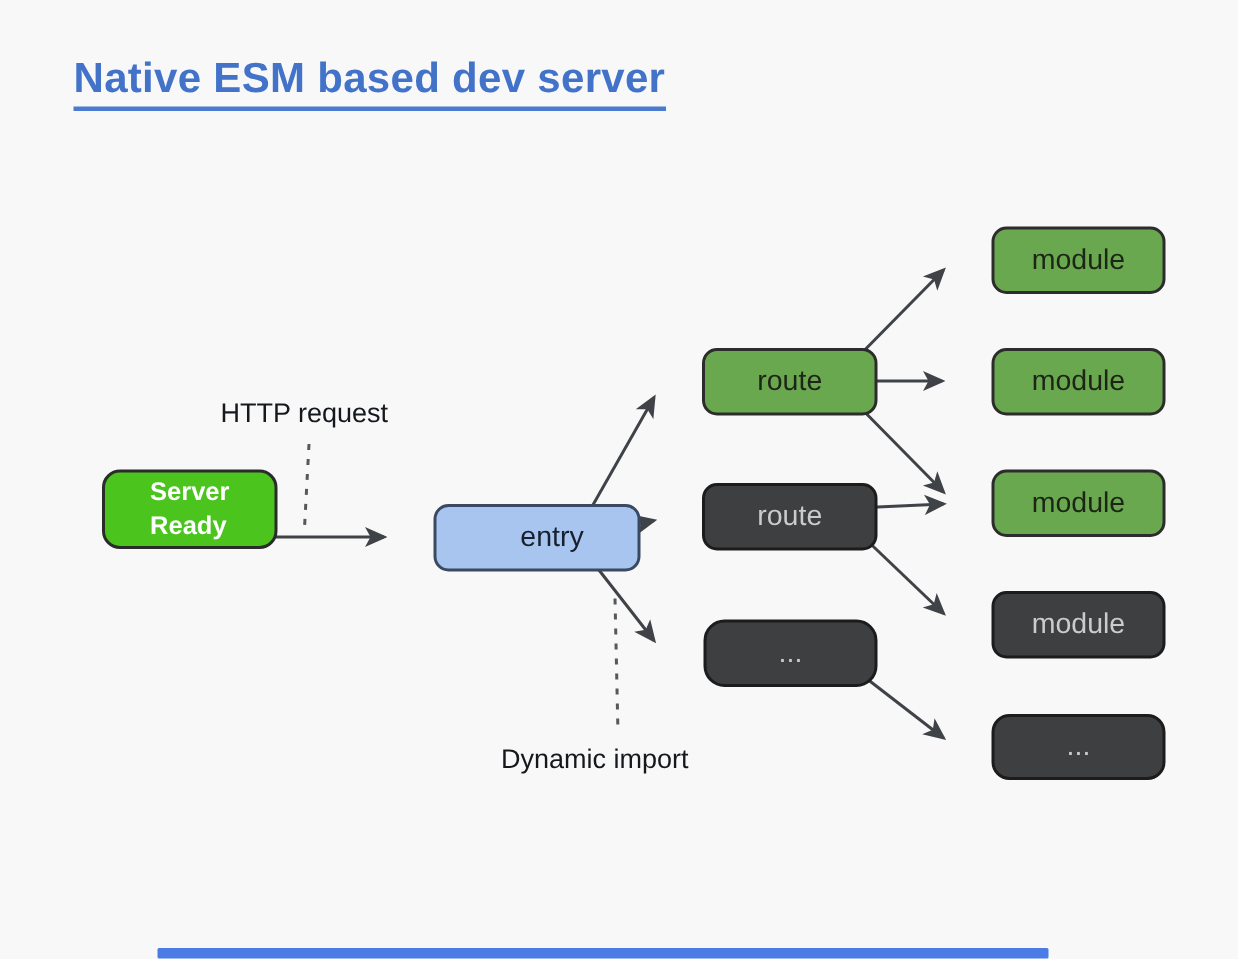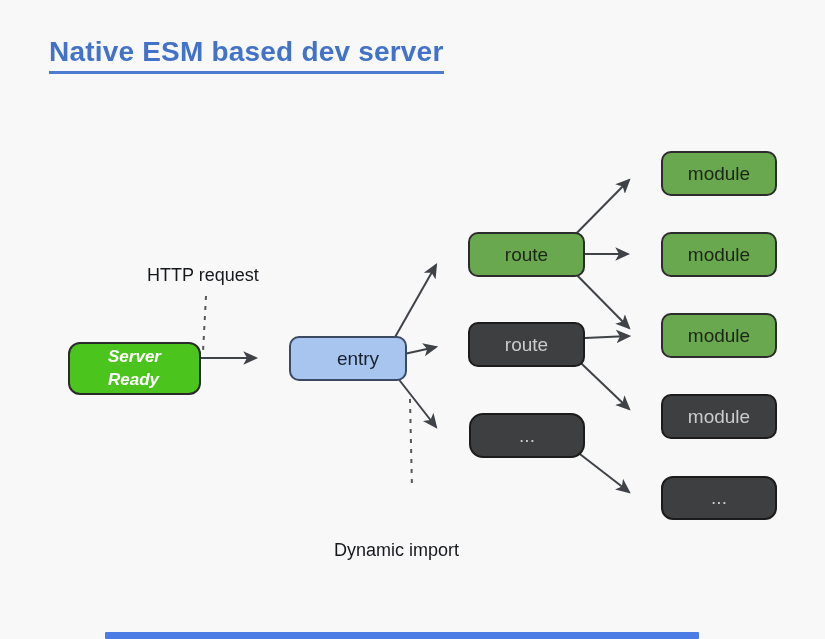--- a/index.html
+++ b/index.html
@@ -43,38 +43,38 @@
   }
   .v-dark{
     background:#3d3f41;border:2px solid #1c1c1c;border-radius:10px;
     color:#c9cbcc;
   }
   .v-blue{
     background:#a7c5ef;border:2px solid #3b4a63;border-radius:10px;
     color:#17202f;
   }
 
-  .n-server{left:44px;top:342px;width:133px;height:53px;font-style:italic;}
-  .n-entry{left:265px;top:336px;width:118px;height:45px;padding-left:20px;}
+  .n-server{left:44px;top:313px;width:117px;height:53px;}
+  .n-entry{left:265px;top:336px;width:138px;height:45px;padding-left:20px;}
   .n-route-a{left:444px;top:232px;width:117px;height:45px;}
   .n-route-b{left:444px;top:322px;width:117px;height:45px;}
   .n-dots-mid{left:445px;top:413px;width:116px;height:45px;border-radius:14px;}
   .n-mod-1{left:637px;top:151px;width:116px;height:45px;}
   .n-mod-2{left:637px;top:232px;width:116px;height:45px;}
   .n-mod-3{left:637px;top:313px;width:116px;height:45px;}
   .n-mod-4{left:637px;top:394px;width:116px;height:45px;}
   .n-dots-right{left:637px;top:476px;width:116px;height:44px;border-radius:12px;}
 
   .annot{
     position:absolute;
     font-size:18px;color:#15181c;
     white-space:nowrap;
   }
   .a-http{left:147px;top:265px;}
-  .a-dyn{left:334px;top:496px;margin-top:44px;}
+  .a-dyn{left:334px;top:496px;}
 
   .progress{
     position:absolute;left:105px;top:632px;width:594px;height:7px;
     background:#4b7ce6;border-radius:1px;
   }
 </style>
 </head>
 <body>
 
 <div class="stage">

